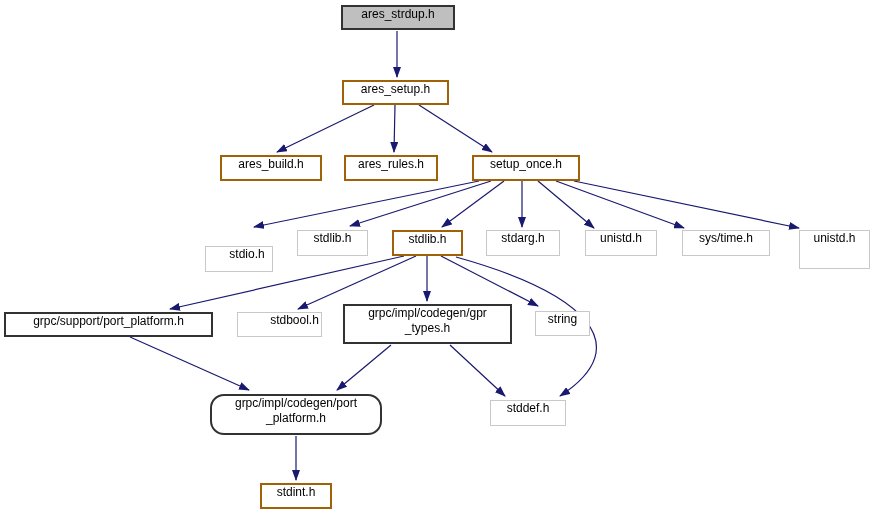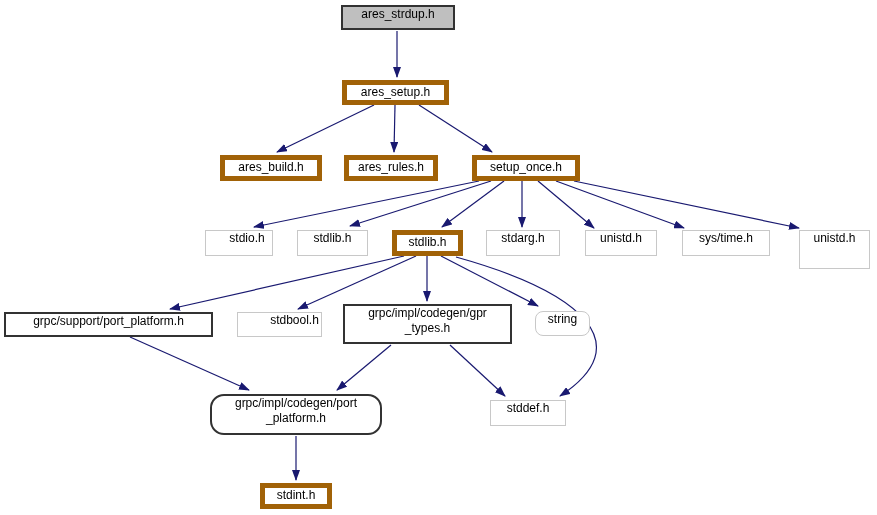--- a/index.html
+++ b/index.html
@@ -35,21 +35,21 @@
     color: #000000;
     font-size: 12px;
     line-height: 1.25;
     display: flex;
     align-items: flex-start;
     justify-content: center;
     text-align: center;
     white-space: pre-line;
     cursor: default;
   }
-  .node.linked { border: 5px solid #a16207; }
+  .node.linked { border: 2px solid #a16207; }
   .node.linked.bold { border-width: 2px; border-color: #323232; }
   .node.leaf { border: 1px solid #c8c8c8; }
   .node.root {
     background: #bfbfbf;
     border: 2px solid #323232;
   }
 </style>
 </head>
 <body>
 
@@ -82,30 +82,30 @@
         <path d="M450,345 L505,396" class="edge" marker-end="url(#arrow)" stroke="#191970"></path>
         <path d="M296,436 L296,480" class="edge" marker-end="url(#arrow)" stroke="#191970"></path>
       </g>
   </svg>
   <div id="node-group">
       <div class="node root" style="left: 341px; top: 5px; width: 114px; height: 25px;"><span>ares_strdup.h</span></div>
       <div class="node linked" style="left: 342px; top: 80px; width: 107px; height: 25px;"><span>ares_setup.h</span></div>
       <div class="node linked" style="left: 220px; top: 155px; width: 102px; height: 26px;"><span>ares_build.h</span></div>
       <div class="node linked" style="left: 344px; top: 155px; width: 94px; height: 26px;"><span>ares_rules.h</span></div>
       <div class="node linked" style="left: 472px; top: 155px; width: 108px; height: 26px;"><span>setup_once.h</span></div>
-      <div class="node leaf" style="left: 205px; top: 230px; width: 68px; height: 26px; padding-left: 16px;"><span>stdio.h</span></div>
+      <div class="node leaf" style="left: 205px; top: 246px; width: 68px; height: 26px; padding-left: 16px;"><span>stdio.h</span></div>
       <div class="node leaf" style="left: 297px; top: 230px; width: 71px; height: 26px;"><span>stdlib.h</span></div>
       <div class="node linked" style="left: 392px; top: 230px; width: 71px; height: 26px;"><span>stdlib.h</span></div>
       <div class="node leaf" style="left: 486px; top: 230px; width: 74px; height: 26px;"><span>stdarg.h</span></div>
       <div class="node leaf" style="left: 585px; top: 230px; width: 72px; height: 26px;"><span>unistd.h</span></div>
       <div class="node leaf" style="left: 682px; top: 230px; width: 88px; height: 26px;"><span>sys/time.h</span></div>
       <div class="node leaf" style="left: 799px; top: 230px; width: 71px; height: 39px;"><span>unistd.h</span></div>
       <div class="node linked bold" style="left: 4px; top: 312px; width: 209px; height: 25px;"><span>grpc/support/port_platform.h</span></div>
       <div class="node leaf" style="left: 237px; top: 312px; width: 85px; height: 25px; padding-left: 30px;"><span>stdbool.h</span></div>
       <div class="node linked bold" style="left: 343px; top: 304px; width: 169px; height: 40px;"><span>grpc/impl/codegen/gpr
 _types.h</span></div>
-      <div class="node leaf" style="left: 535px; top: 311px; width: 55px; height: 25px; border-radius: 8px;"><span>string</span></div>
+      <div class="node leaf" style="left: 535px; top: 311px; width: 55px; height: 25px;"><span>string</span></div>
       <div class="node linked bold" style="left: 210px; top: 394px; width: 172px; height: 41px; border-radius: 14px;"><span>grpc/impl/codegen/port
 _platform.h</span></div>
       <div class="node leaf" style="left: 490px; top: 400px; width: 76px; height: 26px;"><span>stddef.h</span></div>
       <div class="node linked" style="left: 260px; top: 483px; width: 72px; height: 26px;"><span>stdint.h</span></div>
     </div>
 </div>
 
 </body></html>

